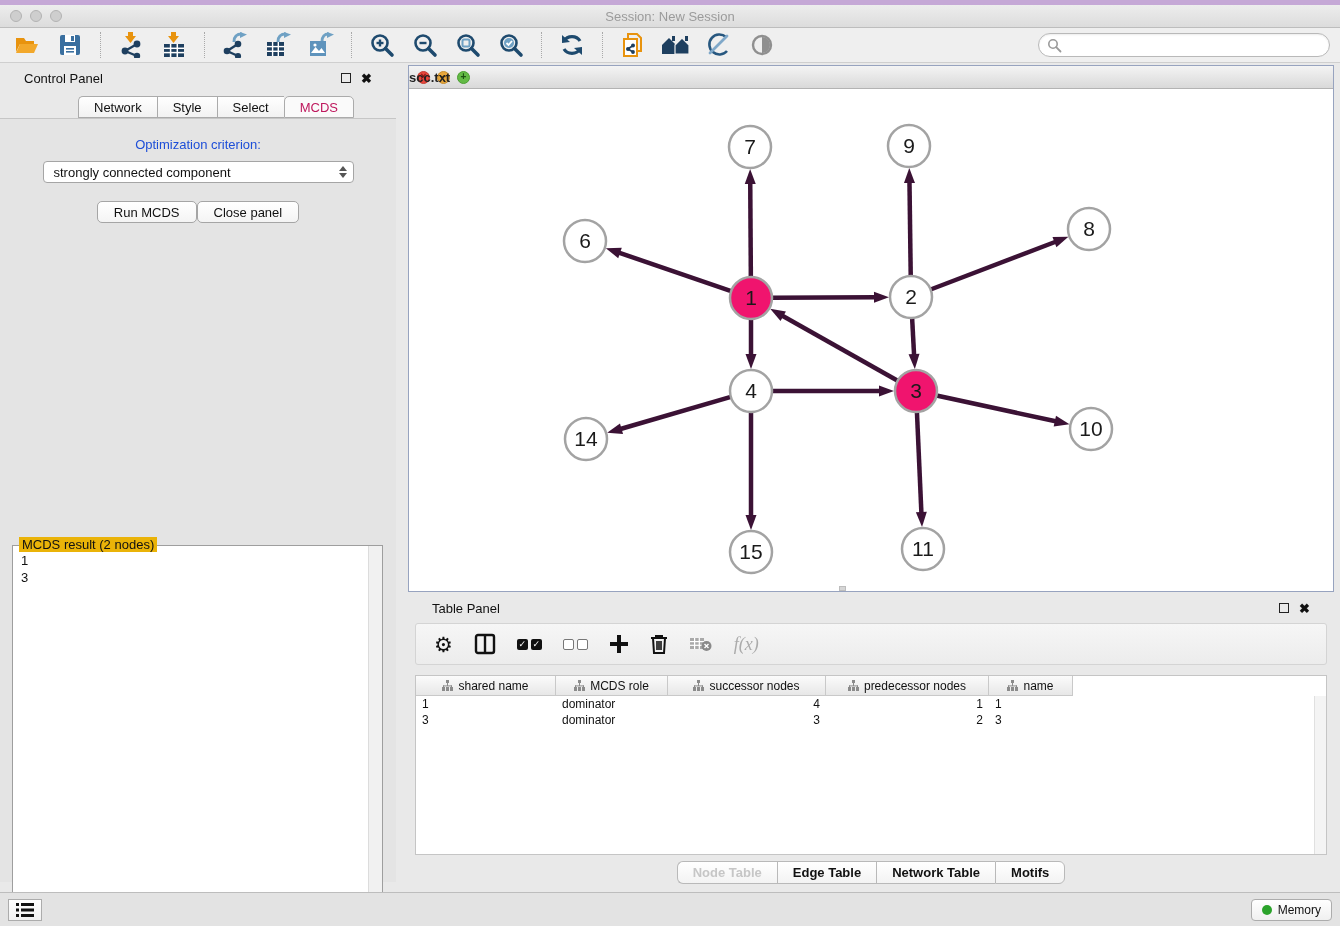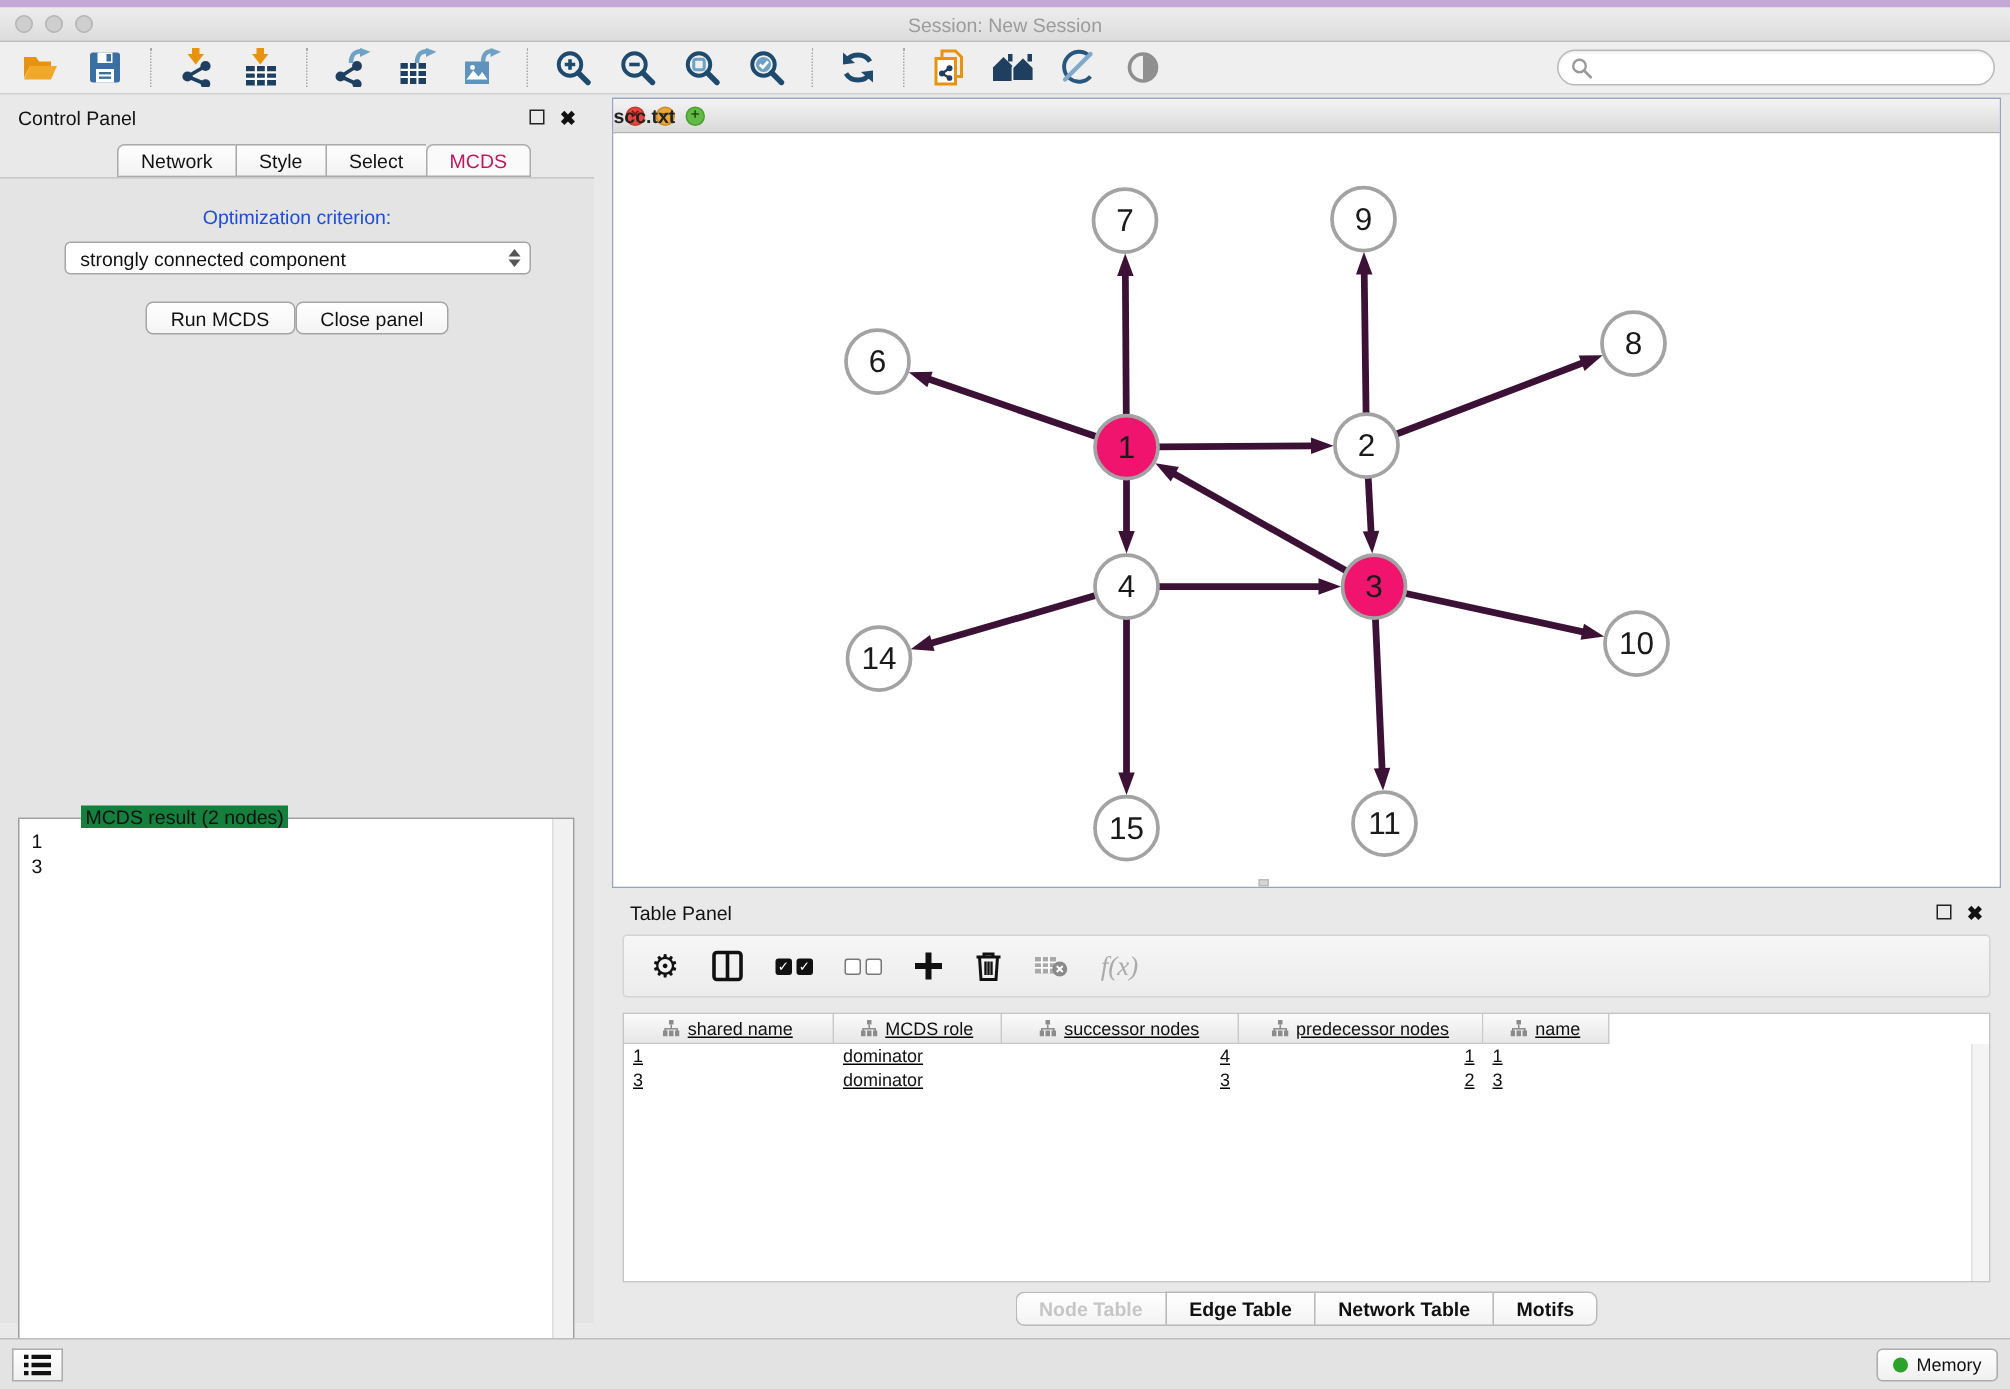--- a/index.html
+++ b/index.html
@@ -33,21 +33,21 @@
   .searchbox {
     margin-left:auto; width:292px; height:24px; background:#fff;
     border:1px solid #B9B9B9; border-radius:12px; display:flex; align-items:center; padding:0 8px;
     box-shadow:inset 0 1px 2px rgba(0,0,0,.08);
   }
   .searchbox input { border:none; outline:none; flex:1; font-size:12px; font-family:inherit; background:transparent; }
   
   .control-panel {
     position:absolute; left:0; top:65px; width:396px; height:817px; background:#E9E9E9;
   }
-  .panel-header { height:26px; display:flex; align-items:center; padding:0 12px; }
+  .panel-header { height:26px; display:flex; align-items:center; padding:0 24px; }
   .panel-header .ph-title { font-size:13px; color:#111; }
   .panel-header .ph-icons { margin-left:auto; display:flex; gap:10px; align-items:center; }
   .float-ico { width:10px; height:10px; border:1.5px solid #222; display:inline-block; }
   .close-ico { font-size:13px; font-weight:bold; color:#111; line-height:1; }
   .cp-tabs { position:absolute; left:78px; top:31px; display:flex; z-index:2; }
   .cp-tab {
     height:22px; padding:0 15px; font-size:13px; display:flex; align-items:center;
     background:linear-gradient(#FFFFFF,#F2F2F2); border:1px solid #ABABAB; border-right:none;
     color:#111; cursor:default;
   }
@@ -71,21 +71,21 @@
   .mac-btn {
     height:22px; padding:0 16px; background:linear-gradient(#FFFFFF,#F4F4F4);
     border:1px solid #A5A5A5; border-radius:5px; font-size:13px; color:#111;
     font-family:inherit; display:flex; align-items:center;
   }
   .result-box {
     position:absolute; left:12px; top:426px; width:371px; height:378px;
     border:1px solid #9E9E9E; background:#fff;
   }
   .result-legend {
-    position:absolute; left:6px; top:-9px; background:#15803d; padding:0 3px; font-size:13px; color:#111;margin-left:35px;
+    position:absolute; left:6px; top:-9px; background:#eab308; padding:0 3px; font-size:13px; color:#111;
   }
   .result-lines { position:absolute; left:0; top:2px; right:15px; bottom:0; padding:4px 8px; font-size:13px; color:#111; line-height:17px; overflow:hidden; }
   .result-scroll { position:absolute; right:0; top:0; bottom:0; width:14px; background:#F1F1F1; border-left:1px solid #DCDCDC; }
   
   .net-frame {
     position:absolute; left:408px; top:65px; width:926px; height:527px;
     border:1px solid #97A3BF; background:#fff;
   }
   .net-titlebar {
     height:23px; background:linear-gradient(#F4F4F4,#D9D9D9); border-bottom:1px solid #B3B3B3;
@@ -110,21 +110,21 @@
     display:flex; align-items:center; gap:21px; padding-left:18px;
   }
   .tp-ico { display:flex; align-items:center; justify-content:center; height:26px; }
   .gear-glyph { font-size:21px; color:#111; line-height:1; }
   .chk { width:11px; height:11px; border-radius:2px; display:inline-flex; align-items:center; justify-content:center; }
   .chk.on  { background:#111; color:#fff; font-size:9px; }
   .chk.off { background:#fff; border:1.5px solid #777; }
   .chk + .chk { margin-left:3px; }
   .fx { font-family:"Liberation Serif", serif; font-style:italic; font-size:18px; color:#ABABAB; }
   .table-block {
-    position:absolute; left:7px; top:80px; width:912px; height:180px; background:#fff; border:1px solid #C5C5C5;text-decoration:underline;
+    position:absolute; left:7px; top:80px; width:912px; height:180px; background:#fff; border:1px solid #C5C5C5;
   }
   .tbl-header { display:flex; height:20px; }
   .th-cell {
     background:linear-gradient(#FBFBFB,#E7E7E7); border-right:1px solid #C9C9C9; border-bottom:1px solid #C9C9C9;
     display:flex; align-items:center; justify-content:center; gap:5px; font-size:12px; color:#111;
   }
   .tbl-row { display:flex; height:16px; }
   .td-cell { font-size:12px; color:#111; padding:1px 6px 0 6px; overflow:hidden; white-space:nowrap; }
   .tbl-scroll { position:absolute; right:0; top:20px; bottom:0; width:12px; background:#F4F4F4; border-left:1px solid #E0E0E0; }
   .tp-tabs { position:absolute; left:0; right:0; top:266px; display:flex; justify-content:center; }

